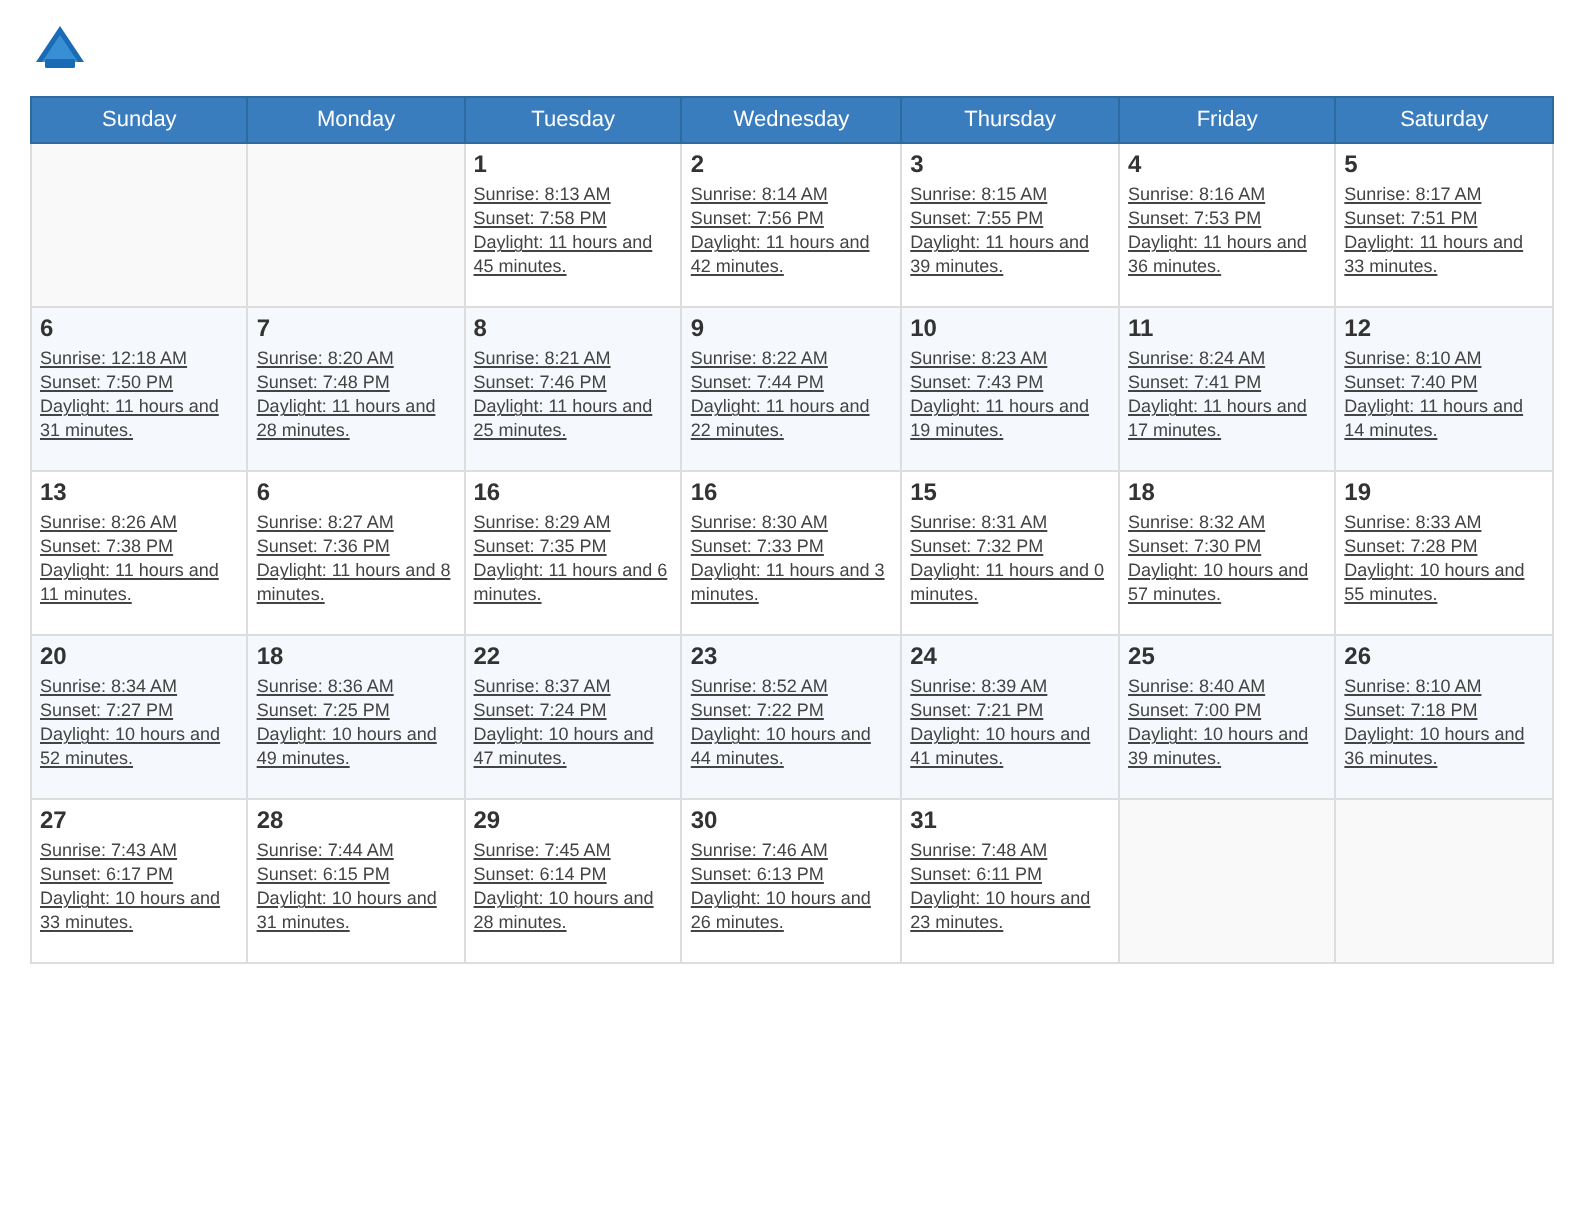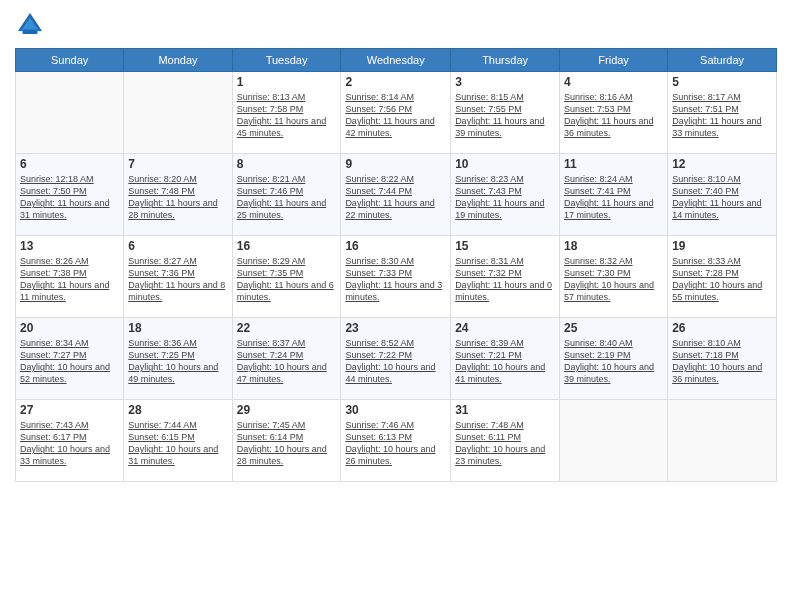--- a/index.html
+++ b/index.html
@@ -287,21 +287,21 @@
           </td>
           <td>
             <span class="day-number">24</span>
             <div class="day-info">Sunrise: 8:39 AM
 Sunset: 7:21 PM
 Daylight: 10 hours and 41 minutes.</div>
           </td>
           <td>
             <span class="day-number">25</span>
             <div class="day-info">Sunrise: 8:40 AM
-Sunset: 2:19 PM
+Sunset: 7:00 PM
 Daylight: 10 hours and 39 minutes.</div>
           </td>
           <td>
             <span class="day-number">26</span>
             <div class="day-info">Sunrise: 8:10 AM
 Sunset: 7:18 PM
 Daylight: 10 hours and 36 minutes.</div>
           </td>
         </tr>
         <tr>

